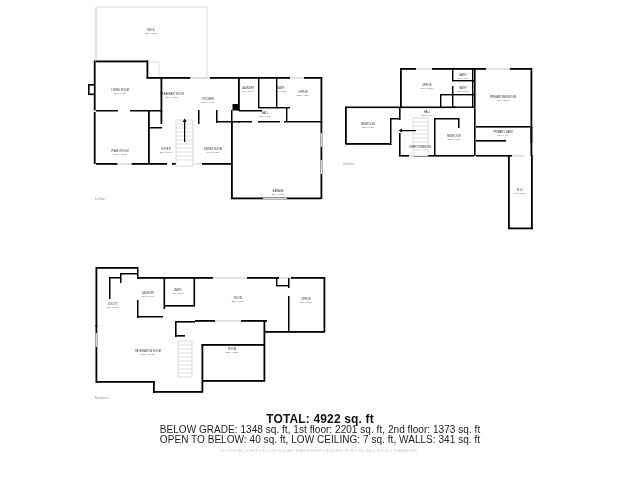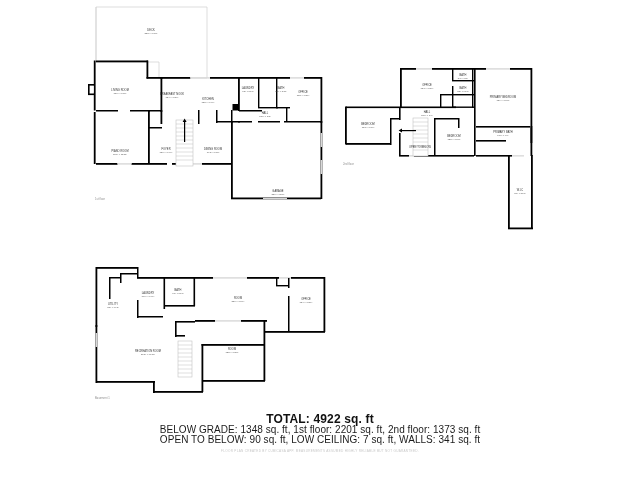--- a/index.html
+++ b/index.html
@@ -432,15 +432,15 @@
       <text class="room-dim" x="232" y="353.4">12'5" x 13'8"</text>
 
       <text class="floor-tag" x="95" y="399">Basement 1</text>
     </g>
   </g>
 </svg>
 
 <div class="summary">
   <div class="summary-total">TOTAL: 4922 sq. ft</div>
   <div class="summary-line">BELOW GRADE: 1348 sq. ft, 1st floor: 2201 sq. ft, 2nd floor: 1373 sq. ft</div>
-  <div class="summary-line">OPEN TO BELOW: 90 sq. ft, LOW CEILING: 7 sq. ft, WALLS: 341 sq. ft</div>
+  <div class="summary-line">OPEN TO BELOW: 40 sq. ft, LOW CEILING: 7 sq. ft, WALLS: 341 sq. ft</div>
   <div class="summary-disclaimer">FLOOR PLAN CREATED BY CUBICASA APP. MEASUREMENTS ASSUMED HIGHLY RELIABLE BUT NOT GUARANTEED.</div>
 </div>
 
 </body></html>

